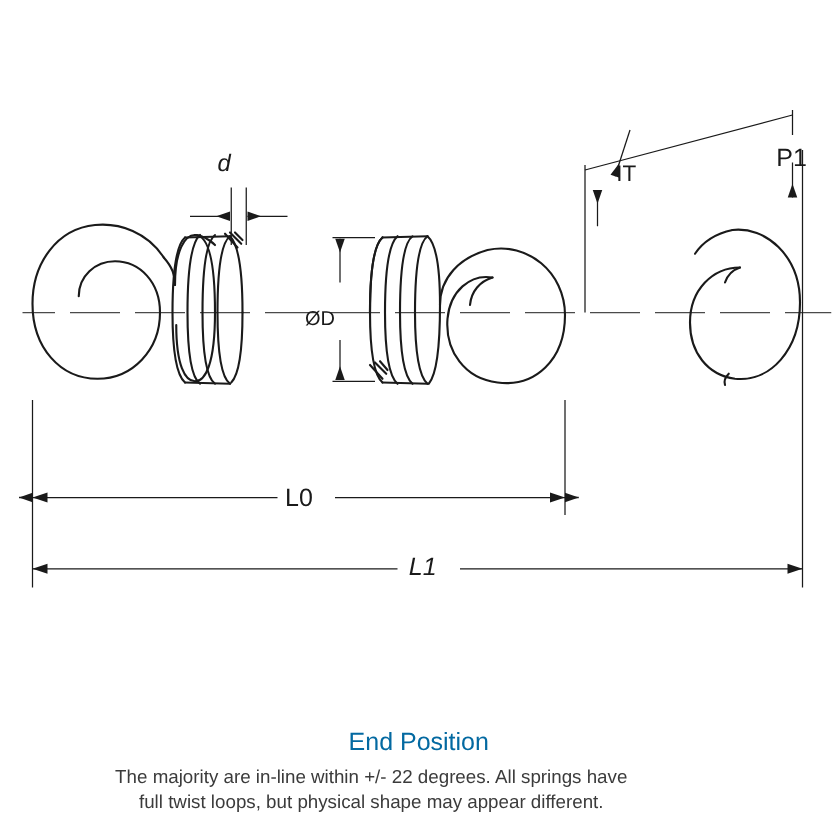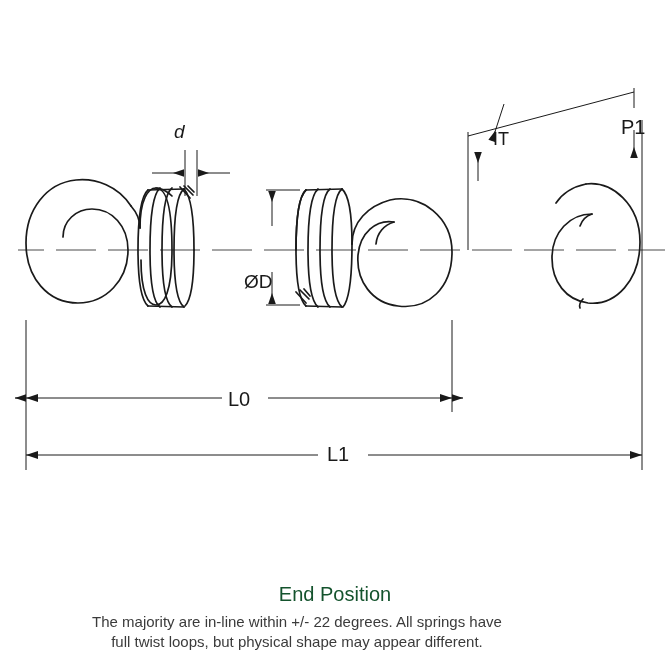--- a/index.html
+++ b/index.html
@@ -24,34 +24,34 @@
     left: 0;
     top: 0;
   }
   .lbl {
     position: absolute;
     color: #1a1a1a;
     font-family: "Liberation Sans", sans-serif;
     white-space: nowrap;
   }
   .lbl-d      { left: 174px; top: 121px; font-size: 19px; font-style: italic; }
-  .lbl-dia    { left: 244px; top: 247px; font-size: 19px; margin-top: 24px; }
+  .lbl-dia    { left: 244px; top: 247px; font-size: 16px; }
   .lbl-it     { left: 493px; top: 129px; font-size: 18px; }
   .lbl-p1     { left: 621px; top: 116px; font-size: 20px; }
   .lbl-l0     { left: 228px; top: 388px; font-size: 20px; }
-  .lbl-l1     { left: 327px; top: 443px; font-size: 20px; }
+  .lbl-l1     { left: 327px; top: 443px; font-size: 20px; font-style: italic; }
 
   .caption-title {
     position: absolute;
     left: 0;
     top: 583px;
     width: 670px;
     text-align: center;
     font-size: 20px;
-    color: #14532d;
+    color: #0369a1;
     font-family: "Liberation Sans", sans-serif;
   }
   .caption-body {
     position: absolute;
     left: 0;
     top: 612px;
     width: 594px;
     text-align: center;
     font-size: 15px;
     line-height: 20px;

